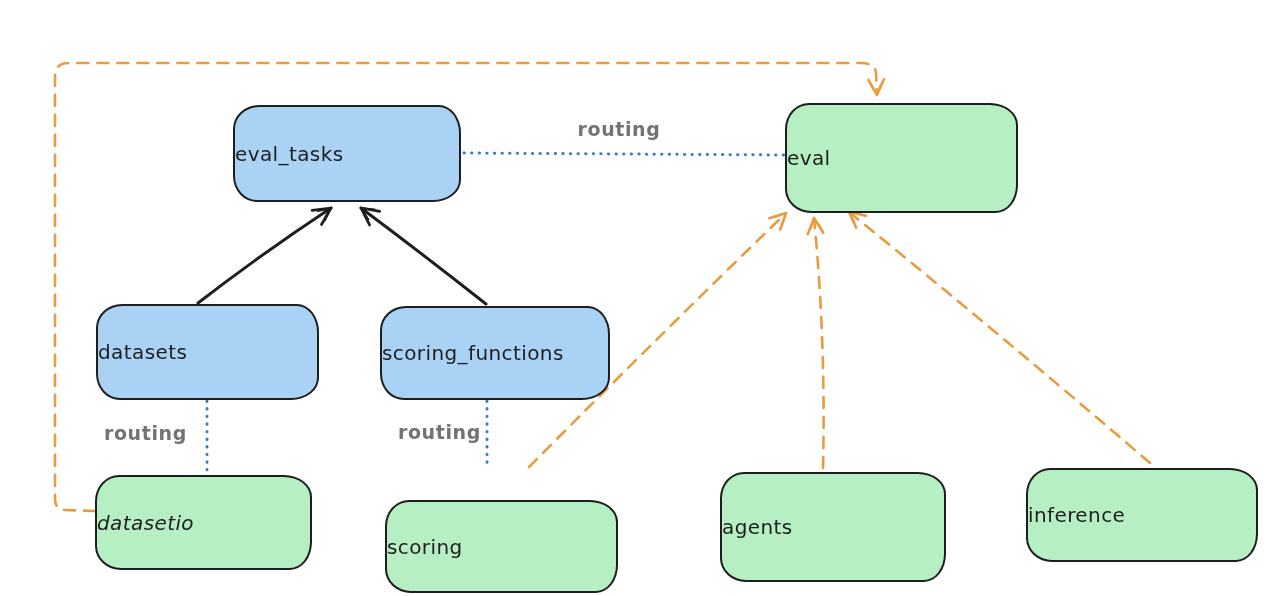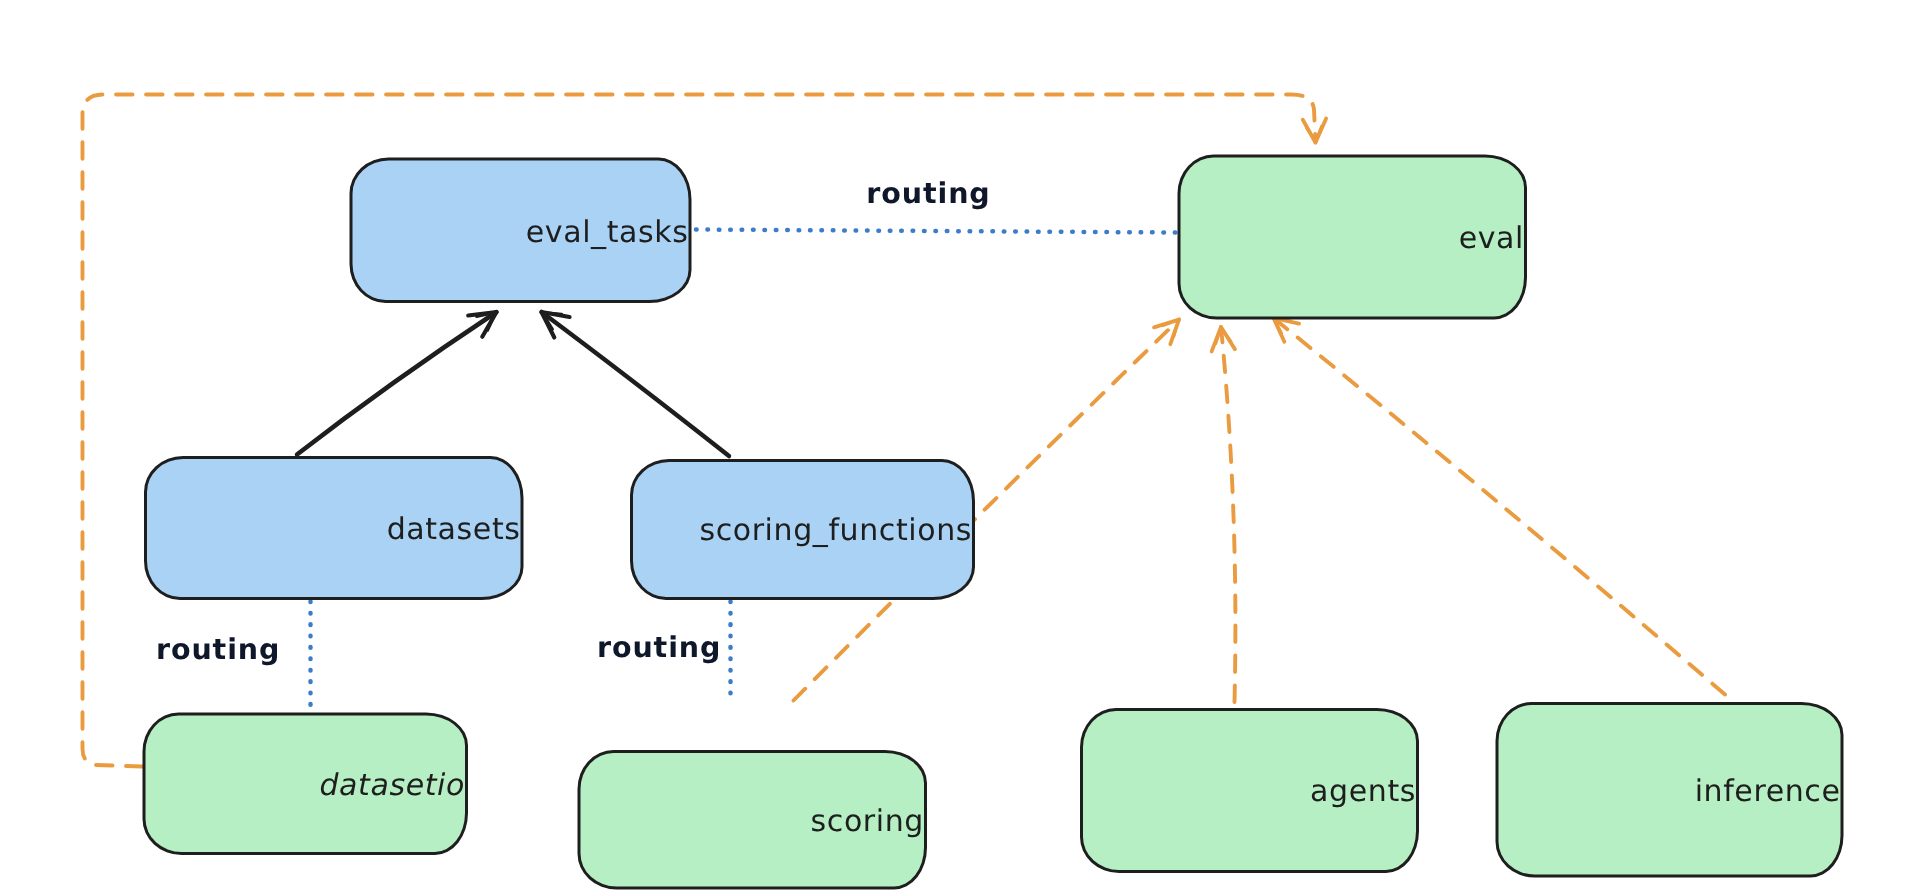--- a/index.html
+++ b/index.html
@@ -6,33 +6,33 @@
   .canvas{
     position:relative;
     width:1280px;height:596px;
     background:#ffffff;
     overflow:hidden;
     font-family:"DejaVu Sans","Liberation Sans",sans-serif;
   }
   .edge-layer{position:absolute;left:0;top:0;width:1280px;height:596px;}
   .node{
     position:absolute;
-    display:flex;align-items:center;justify-content:flex-end;
+    display:flex;align-items:center;justify-content:flex-start;
     border:2.6px solid #1e1e1e;
     box-sizing:border-box;
     color:#1e1e1e;
     font-size:20px;
     letter-spacing:0.4px;
     z-index:2;
   }
   .node.blue{background:#a9d2f5;border-radius:26px 22px 28px 24px / 24px 28px 22px 26px;}
   .node.green{background:#b6efc3;border-radius:24px 28px 22px 26px / 26px 22px 28px 24px;}
   .edge-label{
     position:absolute;
-    color:#0f172a;
+    color:#737373;
     font-size:19px;
     font-weight:600;
     letter-spacing:0.6px;
     text-align:center;
     z-index:3;
   }
 </style>
 </head>
 <body>
 
@@ -64,41 +64,41 @@
   </svg>
 
   <div class="node blue" style="left:233px;top:105px;width:228px;height:97px;">
     <span>eval_tasks</span>
   </div>
 
   <div class="node green" style="left:785px;top:103px;width:233px;height:110px;">
     <span>eval</span>
   </div>
 
-  <div class="node blue" style="left:96px;top:304px;width:253px;height:96px;padding-left:24px;">
+  <div class="node blue" style="left:96px;top:304px;width:223px;height:96px;">
     <span>datasets</span>
   </div>
 
-  <div class="node blue" style="left:380px;top:306px;width:230px;height:94px;margin-left:40px;">
+  <div class="node blue" style="left:380px;top:306px;width:230px;height:94px;">
     <span>scoring_functions</span>
   </div>
 
   <div class="node green" style="left:95px;top:475px;width:217px;height:95px;font-style:italic;">
     <span>datasetio</span>
   </div>
 
   <div class="node green" style="left:385px;top:472px;width:233px;height:93px;margin-top:28px;">
     <span>scoring</span>
   </div>
 
   <div class="node green" style="left:720px;top:472px;width:226px;height:110px;">
     <span>agents</span>
   </div>
 
-  <div class="node green" style="left:997px;top:468px;width:232px;height:117px;">
+  <div class="node green" style="left:1026px;top:468px;width:232px;height:94px;">
     <span>inference</span>
   </div>
 
   <div class="edge-label" style="left:568px;top:118px;width:102px;">routing</div>
   <div class="edge-label" style="left:104px;top:422px;width:78px;">routing</div>
   <div class="edge-label" style="left:398px;top:421px;width:80px;">routing</div>
 
 </div>
 
 </body></html>

